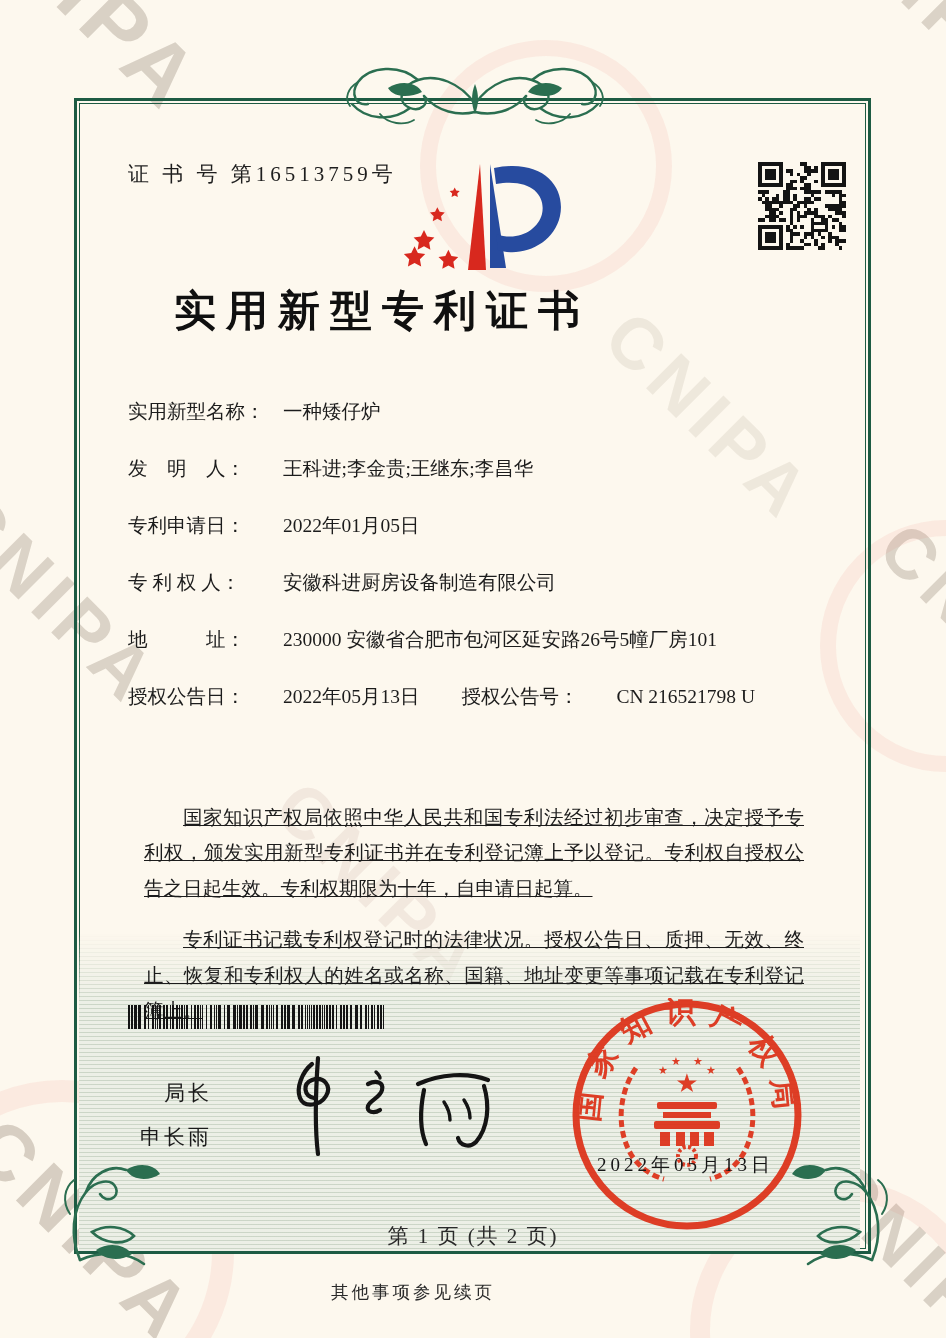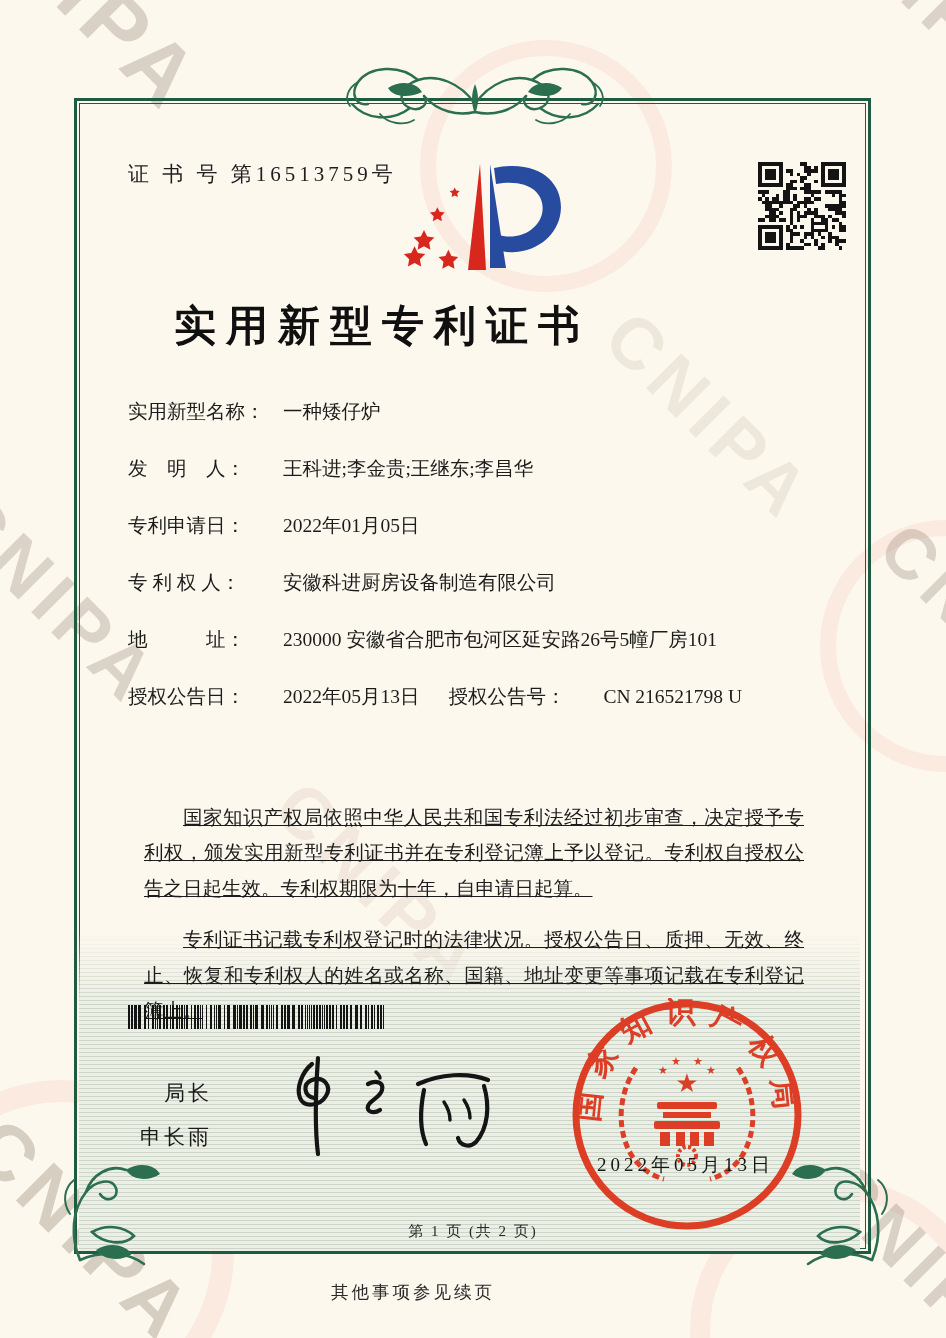--- a/index.html
+++ b/index.html
@@ -45,29 +45,29 @@
   .oc-left{left:52px;top:1140px;}
   .oc-right{left:770px;top:1140px;transform:scaleX(-1);}
   
   .cert-no{
     position:absolute;left:128px;top:160px;font-size:21px;letter-spacing:4px;
     color:#1e1e1e;z-index:5;
   }
   .logo{position:absolute;left:398px;top:158px;z-index:5;}
   .qr{position:absolute;left:758px;top:162px;z-index:5;}
   .title{
-    position:absolute;left:0;top:298px;width:764px;text-align:center;
+    position:absolute;left:0;top:283px;width:764px;text-align:center;
     font-size:42px;font-weight:bold;letter-spacing:10px;color:#101010;z-index:5;
   }
   
   .fields{position:absolute;left:128px;top:398px;width:700px;z-index:5;font-size:19.5px;}
   .frow{margin-bottom:31px;height:26px;white-space:nowrap;}
   .flabel{display:inline-block;min-width:155px;color:#1c1c1c;}
   .fvalue{color:#1c1c1c;}
-  .grant-pair .pair2{margin-left:24px;}
+  .grant-pair .pair2{margin-left:37px;}
   
   .body-text{
     position:absolute;left:128px;top:784px;width:692px;z-index:5;
     font-size:19.5px;line-height:1.82;text-align:justify;color:#1c1c1c;
   }
   .body-text p{margin:16px;text-indent:2em;text-decoration:underline;}
   
   .band{
     position:absolute;left:79px;top:932px;width:781px;height:319px;z-index:3;
     background:
@@ -84,21 +84,21 @@
   }
   .sig-block .role{margin-bottom:23px;margin-left:24px;}
   .signature{position:absolute;left:272px;top:1050px;z-index:5;}
   .seal{position:absolute;left:570px;top:998px;z-index:6;opacity:.93;}
   .seal-date{
     position:absolute;left:597px;top:1152px;z-index:7;font-size:19px;
     letter-spacing:4px;color:#161616;white-space:nowrap;
   }
   .page-num{
     position:absolute;left:0;top:1222px;width:946px;text-align:center;z-index:7;
-    font-size:15px;letter-spacing:2px;color:#2a2a2a;
+    font-size:21px;letter-spacing:2px;color:#2a2a2a;
   }
   .cont-note{
     position:absolute;left:0;top:1280px;width:826px;text-align:center;z-index:5;
     font-size:17.5px;letter-spacing:3px;color:#2a2a2a;
   }
 </style>
 </head>
 <body>
 
 <div class="watermark wm1">CNIPA</div>

